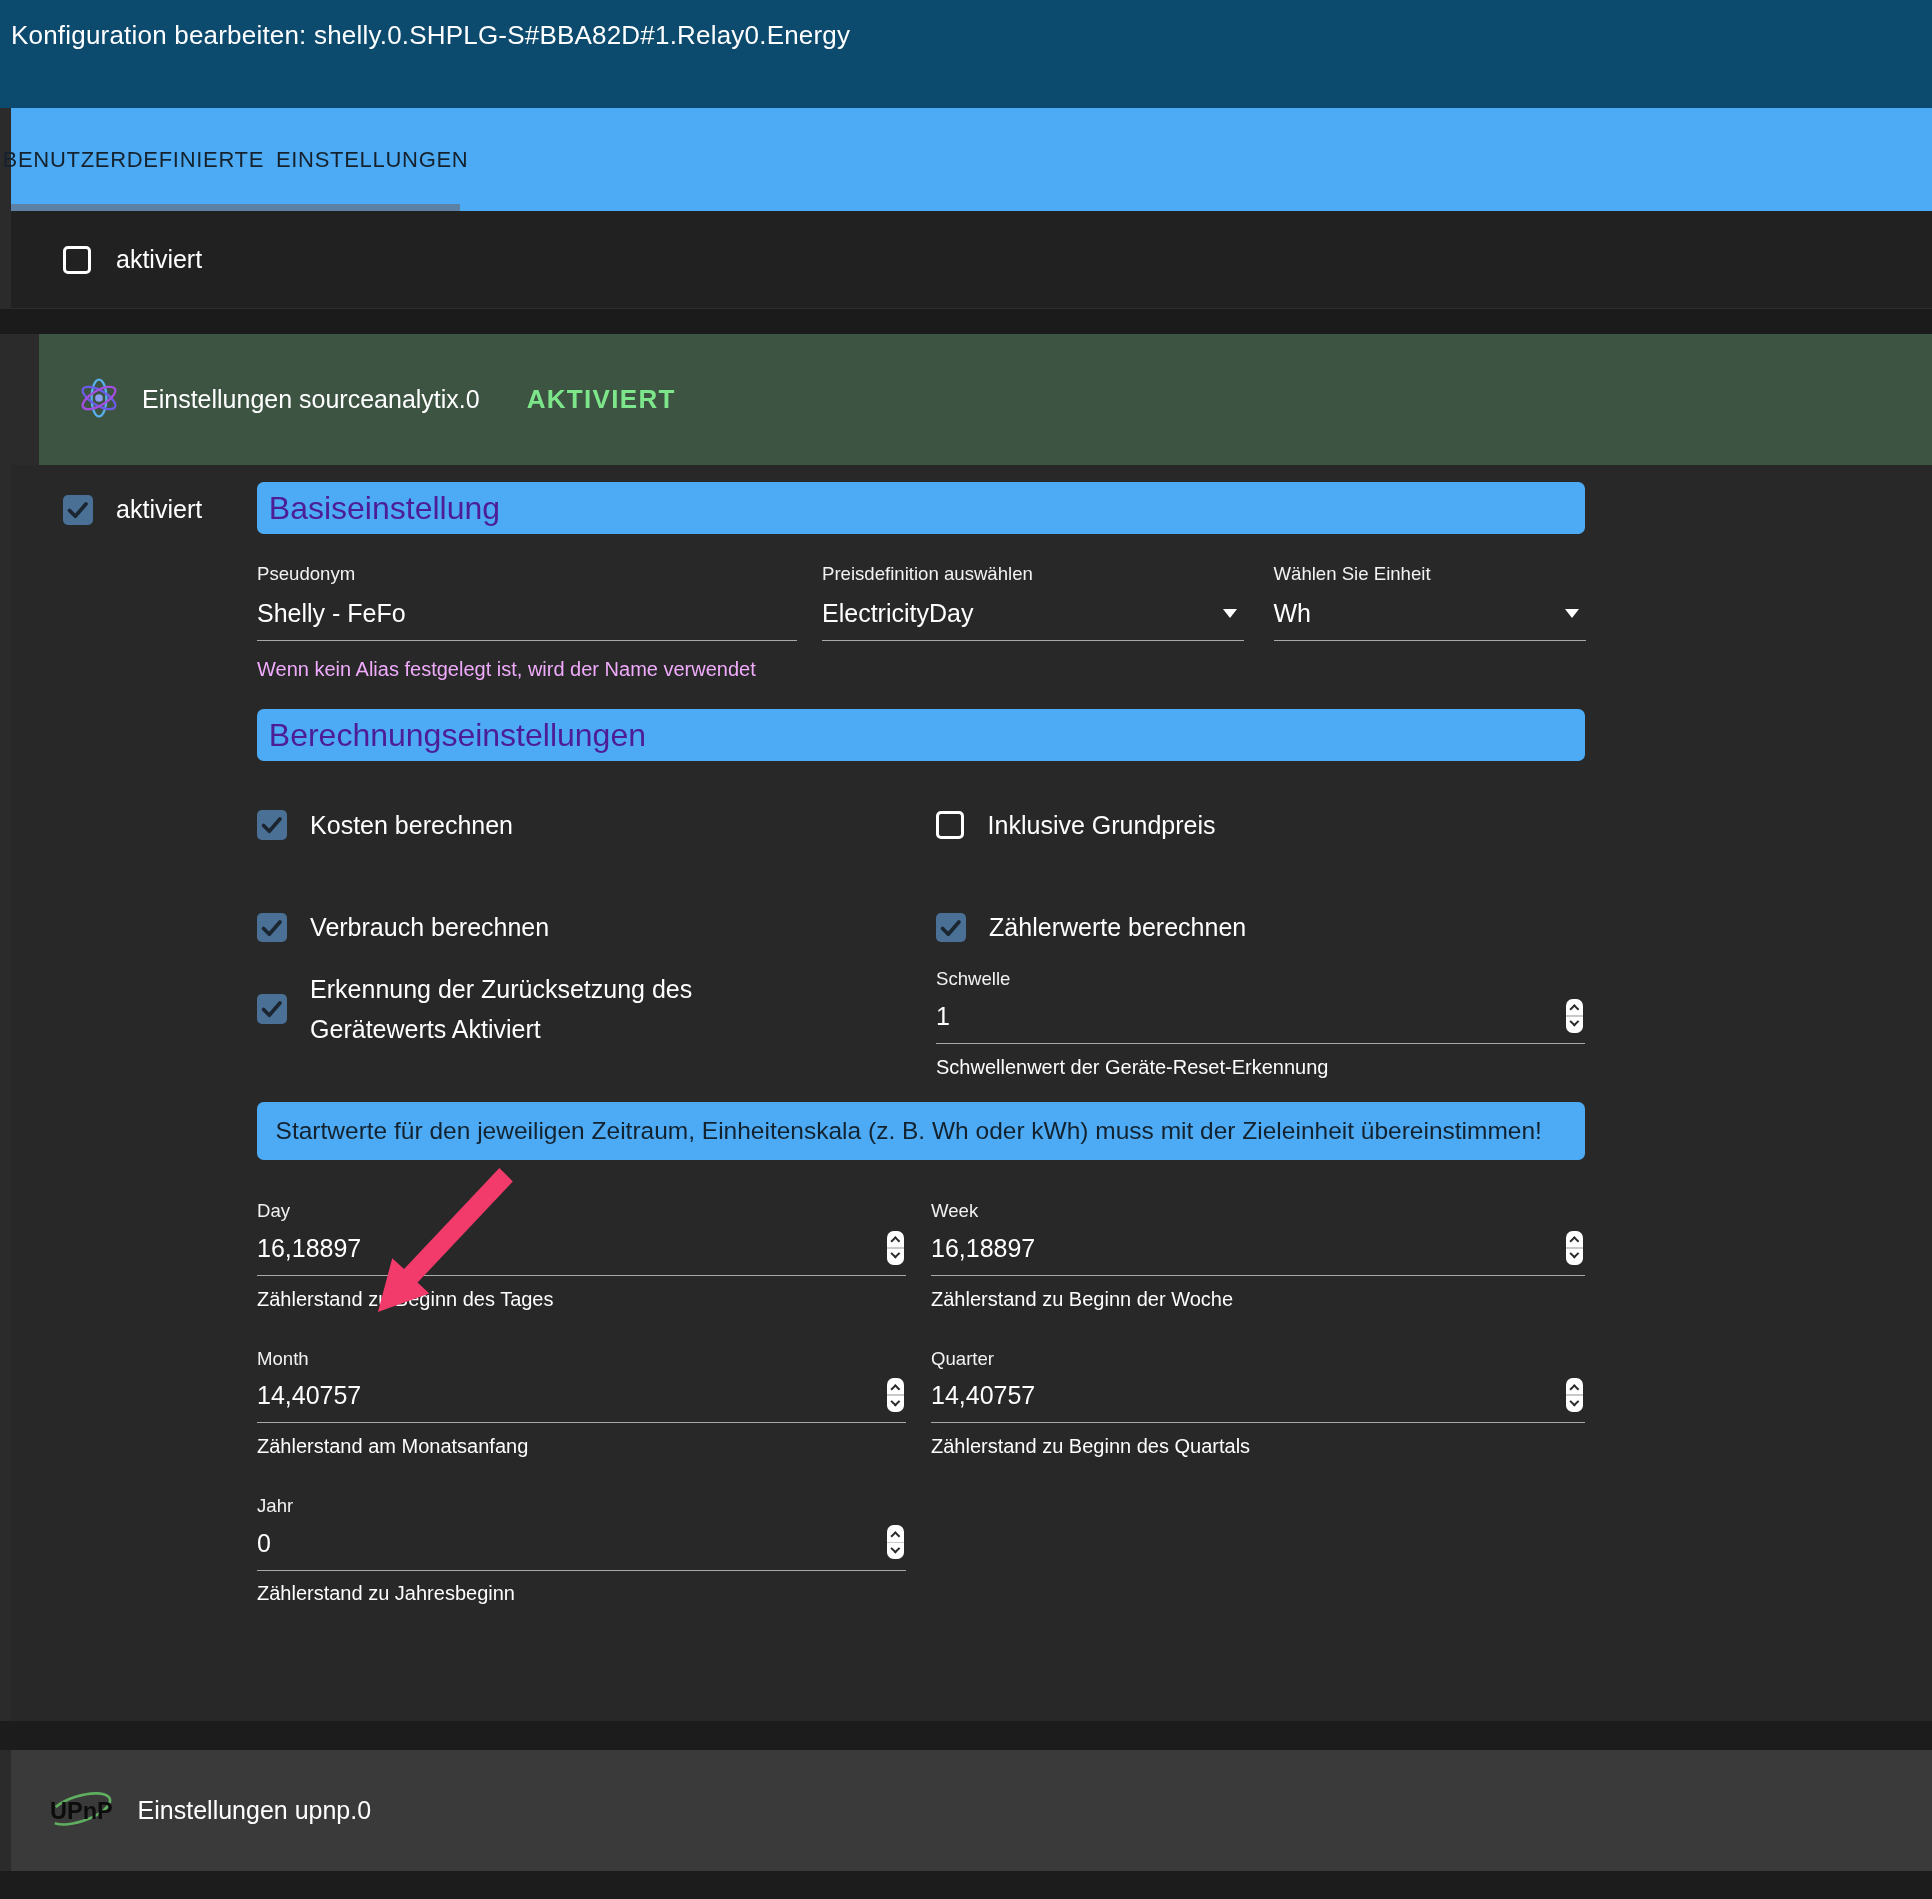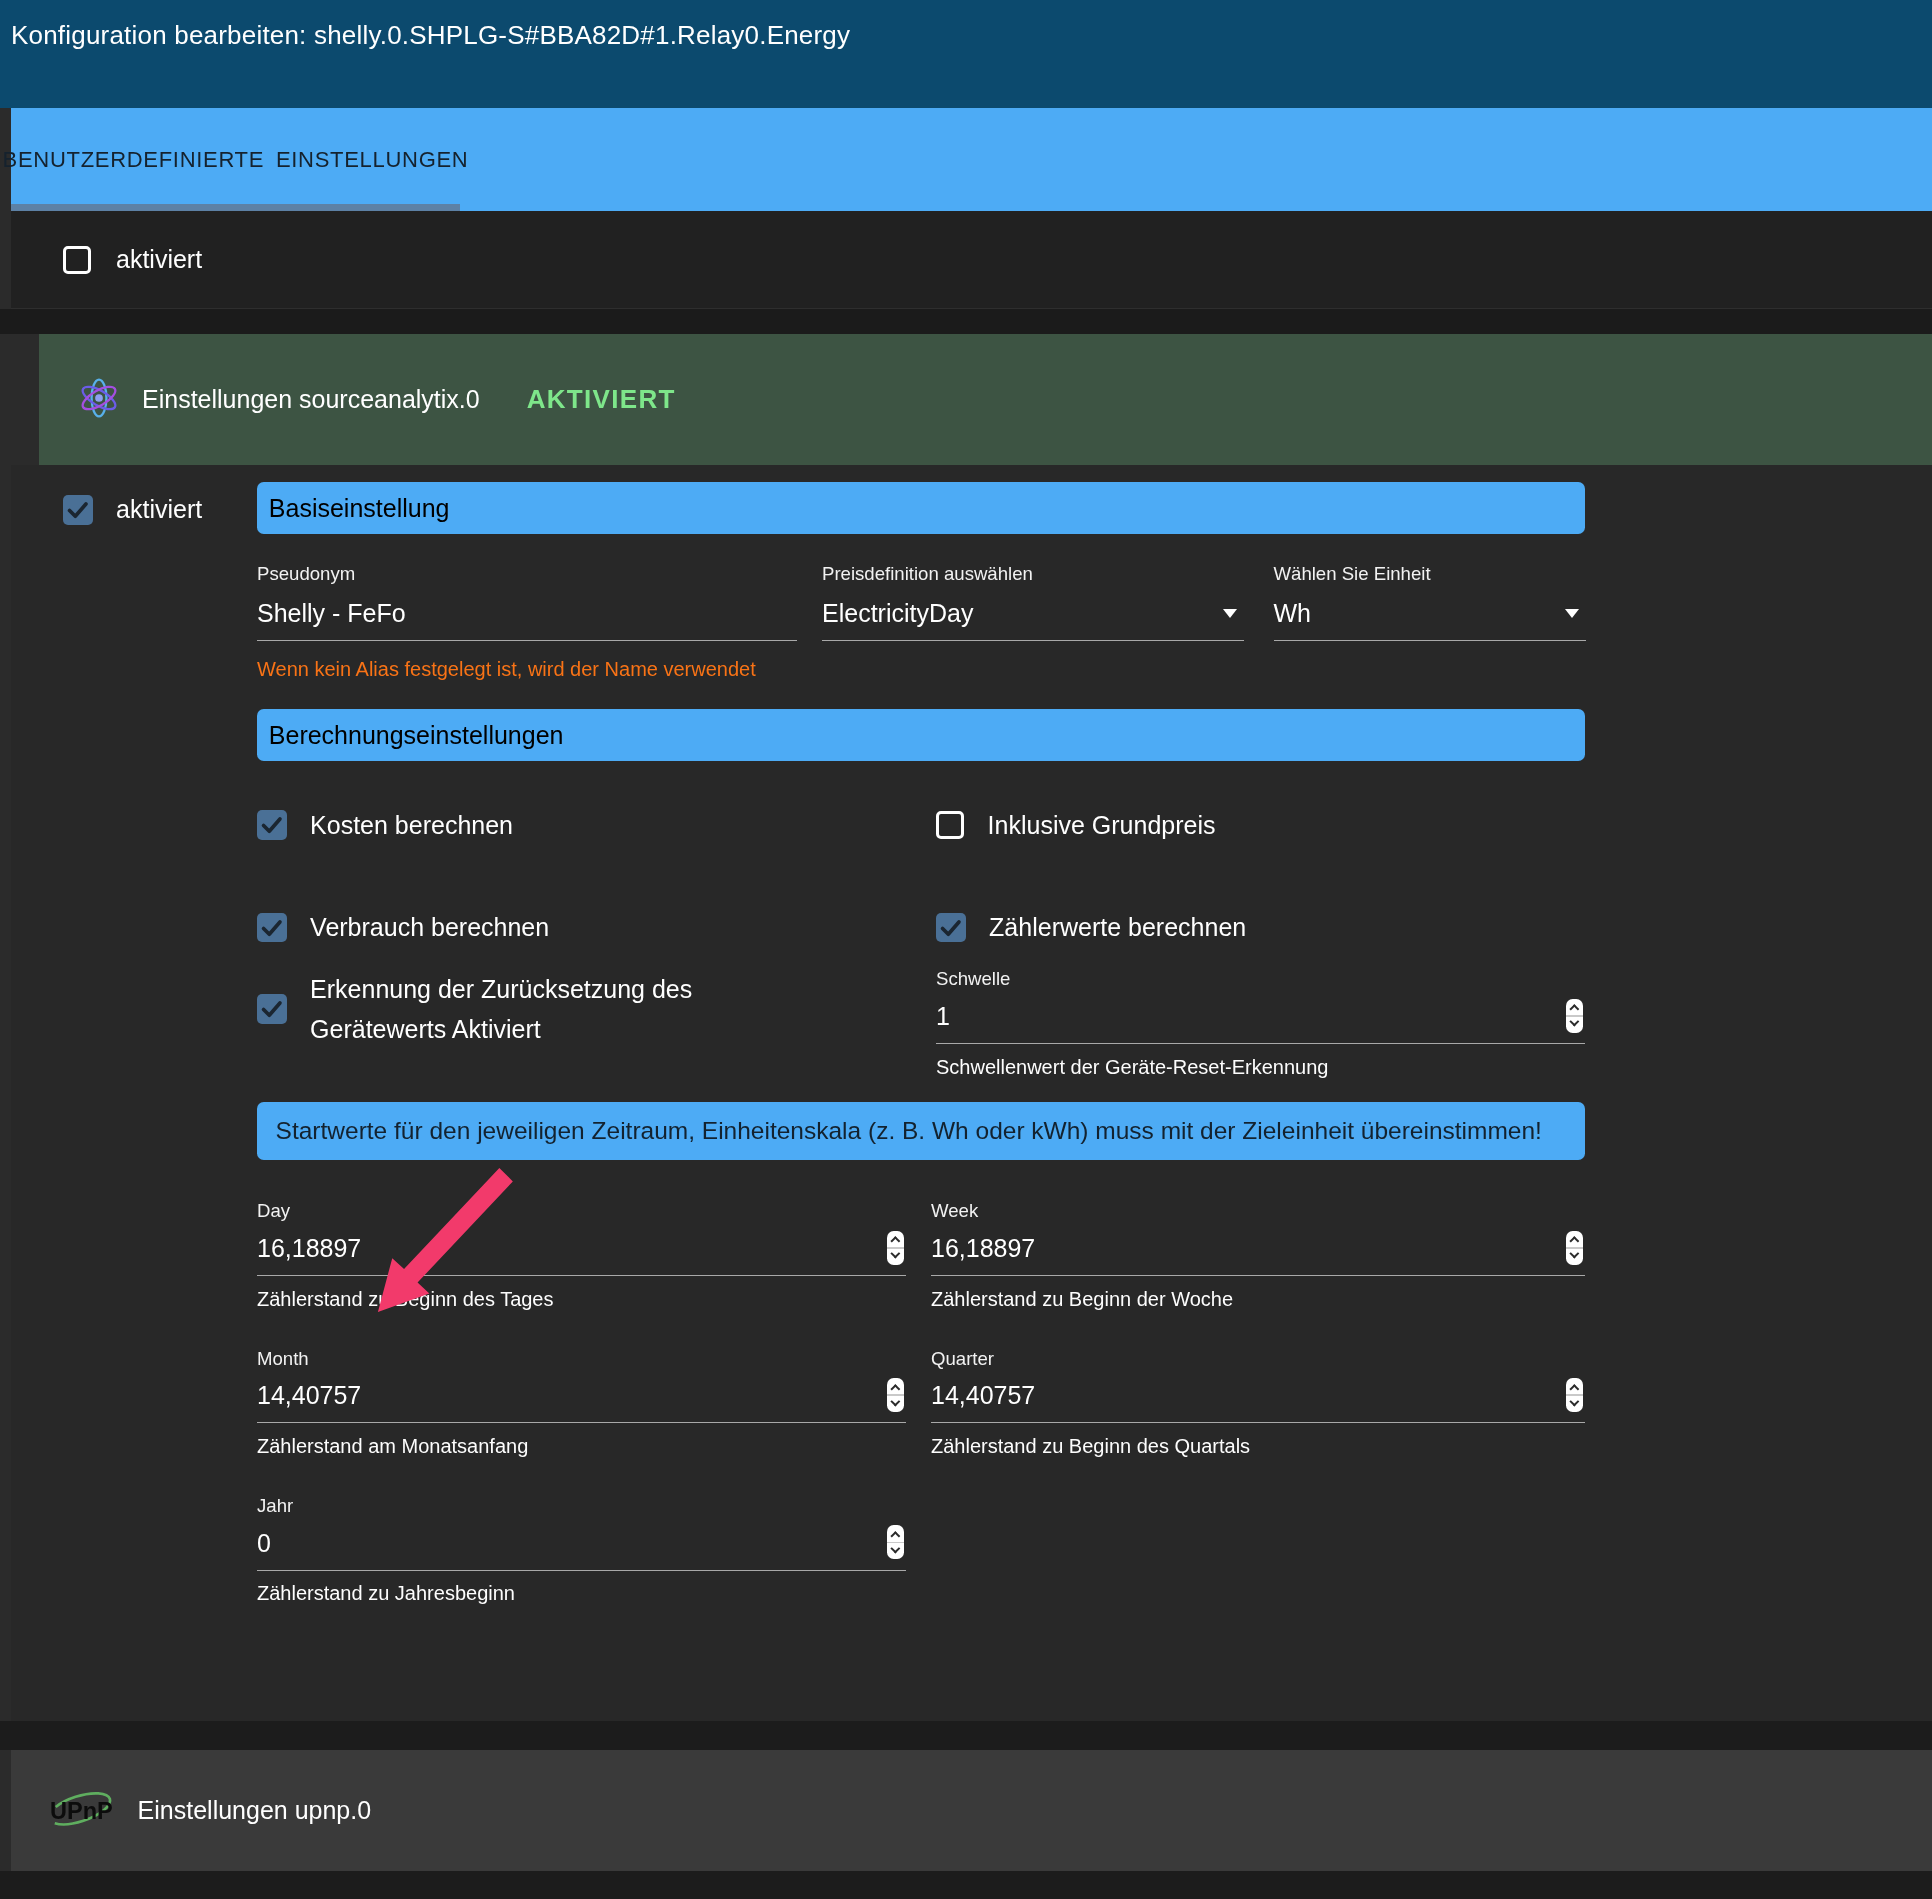--- a/index.html
+++ b/index.html
@@ -33,34 +33,34 @@
 
   
   .adapter-header { height:131px; background:#3d5443; display:flex; align-items:center; padding-left:39px;margin-left:28px; }
   .adapter-title { font-size:25px; font-weight:400; margin-left:22px; }
   .adapter-badge { font-size:26px; font-weight:700; letter-spacing:1.3px; color:#7ee68a; margin-left:47px; }
 
   
   .adapter-body { background:#282828; height:1256px; position:relative; padding:17px 0 0 246px; }
   .enable-abs { position:absolute; left:52px; top:30px; display:flex; align-items:center; gap:23.6px; }
 
-  .bar { width:1328px; height:52px; background:#4dabf5; border-radius:6.7px; color:#000000;
-         font-size:25px; display:flex; align-items:center; padding-left:11.8px; }
+  .bar { width:1328px; height:52px; background:#4dabf5; border-radius:6.7px; color:#4c1d95;
+         font-size:32px; display:flex; align-items:center; padding-left:11.8px; }
   .bar.calc { margin-top:25px; }
 
   .fields-row { display:flex; margin-top:29px; }
   .col-pseudonym { width:540px; margin-right:25px; }
   .col-price { width:422px; margin-right:29.5px; }
   .col-unit { width:312px; }
   .f-label { font-size:18.6px; color:#f2f2f2; }
   .f-valuewrap { position:relative; margin-top:14px; border-bottom:1.7px solid #a9a9a9; padding-bottom:11.8px; }
   .f-input { display:block; width:100%; background:transparent; border:none; outline:none;
              color:#fff; font-size:25px; line-height:29px; height:29px; padding:0;
              font-family:"Liberation Sans", sans-serif; }
-  .f-help { margin-top:13.5px; font-size:20px; line-height:30px; color:#f97316; max-width:506px; }
+  .f-help { margin-top:13.5px; font-size:20px; line-height:30px; color:#f0abfc; max-width:506px; }
   .sel-arrow { position:absolute; right:6.7px; top:10px; width:0; height:0;
                border-left:7.6px solid transparent; border-right:7.6px solid transparent;
                border-top:9.3px solid #ffffff; }
 
   
   .row-a { display:flex; margin-top:49px; align-items:center; }
   .row-b { display:flex; margin-top:73px; align-items:center; }
   .row-c { display:flex; margin-top:26px; align-items:flex-start; }
   .cell-l { width:679px; display:flex; align-items:center; gap:23.6px; }
   .cell-r { width:649px; display:flex; align-items:center; gap:23.6px; }

